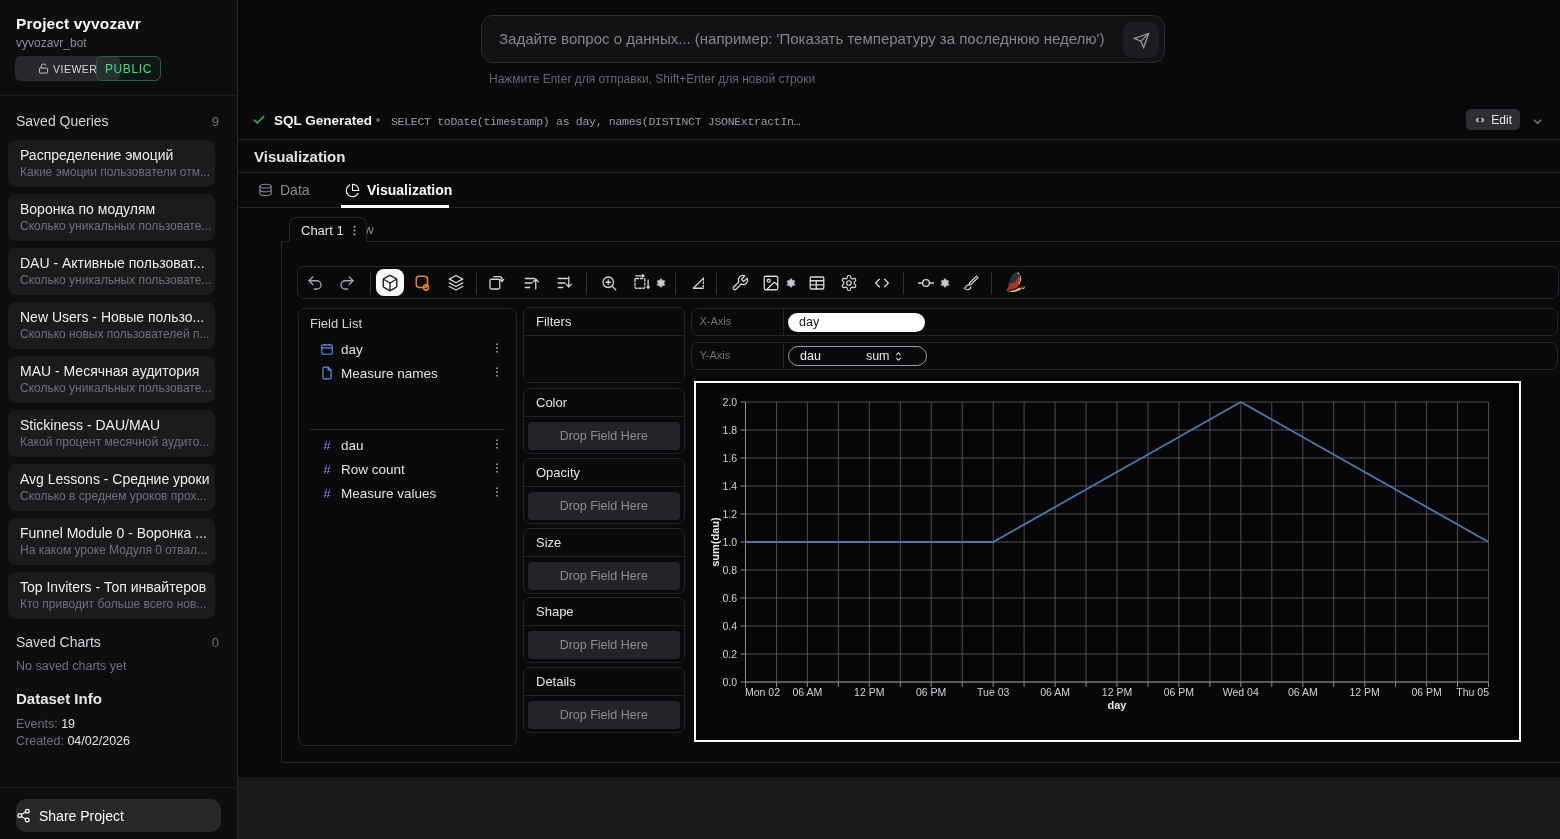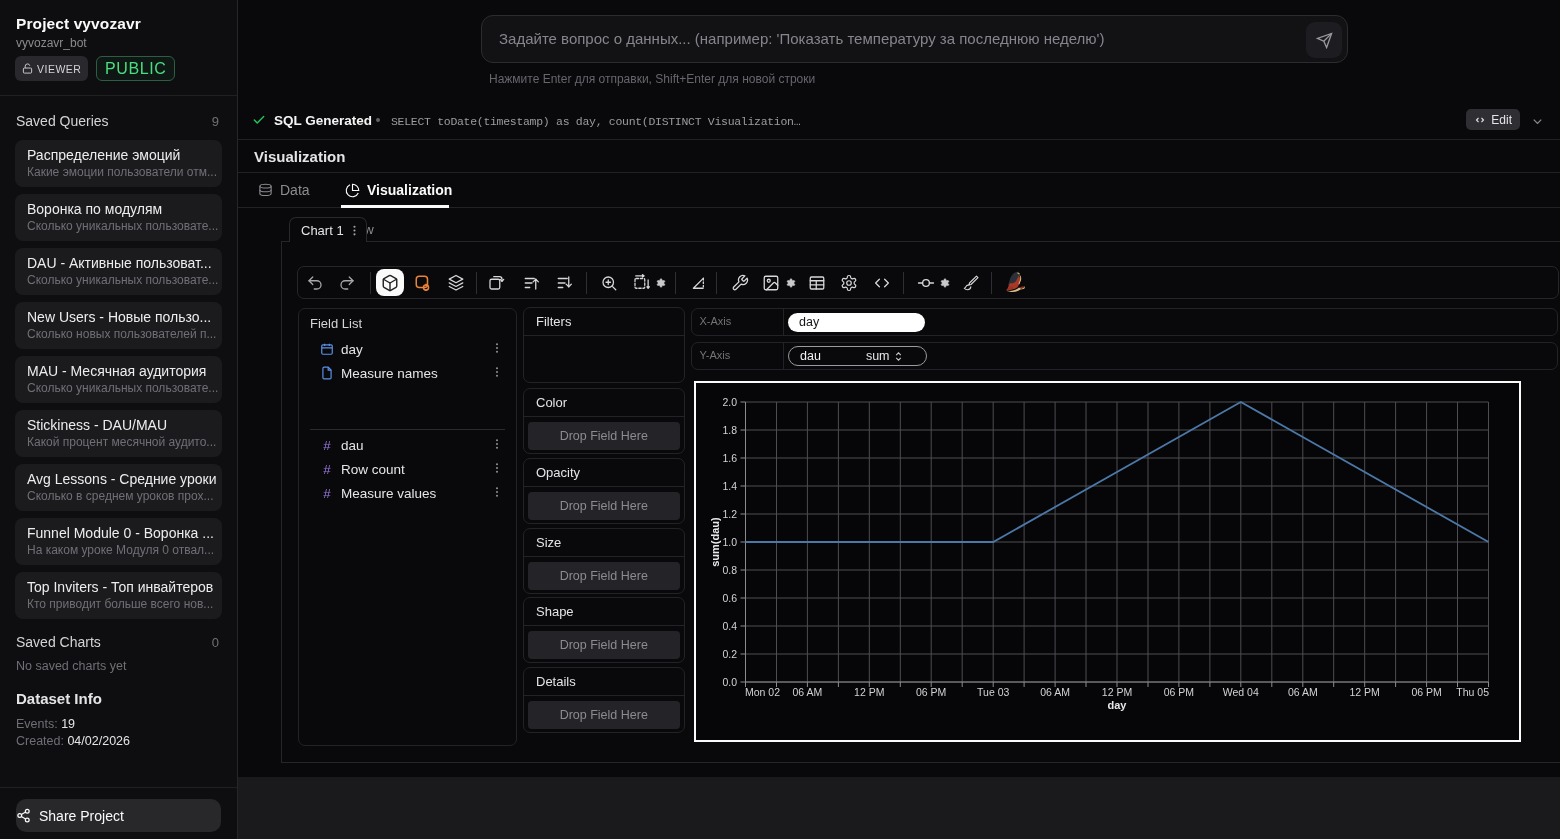--- a/index.html
+++ b/index.html
@@ -2,35 +2,35 @@
 <html><head><meta charset="utf-8">
 <style>
 *{margin:0;padding:0;box-sizing:border-box;}
 html,body{width:1560px;height:839px;overflow:hidden;background:#1a1a1c;font-family:"Liberation Sans",sans-serif;}
 #root{position:relative;width:1560px;height:839px;}
 
 #sidebar{position:absolute;left:0;top:0;width:238px;height:839px;background:#0e0e10;border-right:1px solid #26262a;}
 #sb-title{position:absolute;left:16px;top:15px;font-size:15.5px;font-weight:700;color:#fafafa;letter-spacing:.1px;}
 #sb-sub{position:absolute;left:16px;top:36px;font-size:12px;color:#8b8b90;}
 .badge{position:absolute;top:56px;height:25px;border-radius:6px;display:flex;align-items:center;font-size:11px;letter-spacing:.8px;font-weight:500;}
-#b-viewer{left:15px;background:#29292d;color:#d4d4d8;padding:0 7px;gap:4px;font-size:10.5px;letter-spacing:.5px;}
-#b-public{left:96px;border:1px solid #2d5e44;color:#4ade80;background:rgba(34,197,94,.05);padding:0 8px;font-size:16px;letter-spacing:.6px;}
+#b-viewer{left:15px;background:#29292d;color:#d4d4d8;padding:0 23px;gap:4px;font-size:10.5px;letter-spacing:.5px;}
+#b-public{left:96px;border:1px solid #2d5e44;color:#4ade80;background:rgba(34,197,94,.05);padding:0 8px;font-size:12px;letter-spacing:.6px;}
 .sb-div{position:absolute;left:0;width:237px;height:1px;background:#202023;}
 .sb-h{position:absolute;left:16px;font-size:14px;font-weight:500;color:#d4d4d8;}
 .sb-n{position:absolute;right:18px;font-size:13px;color:#6f6f76;}
-.qcard{position:absolute;left:15px;width:207px;height:47px;background:#1b1b1e;border-radius:8px;padding:7px 12px 0 12px;overflow:hidden;}
+.qcard{position:absolute;left:8px;width:207px;height:47px;background:#1b1b1e;border-radius:8px;padding:7px 12px 0 12px;overflow:hidden;}
 .qcard .t{font-size:14px;font-weight:500;color:#ededef;white-space:nowrap;line-height:17px;}
 .qcard .s{font-size:12px;color:#6f6f76;white-space:nowrap;line-height:15px;margin-top:1px;}
 .sb-small{position:absolute;left:16px;font-size:12.5px;color:#6f6f76;}
 .sb-small b{color:#e4e4e7;font-weight:400;}
 #share-btn{position:absolute;left:16px;top:799px;width:205px;height:33px;background:#28282b;border-radius:10px;display:flex;align-items:center;justify-content:flex-start;gap:8px;color:#fafafa;font-size:14px;font-weight:500;}
 
 #main{position:absolute;left:238px;top:0;width:1322px;height:777px;background:#09090b;}
 #bstrip{position:absolute;left:238px;top:777px;width:1322px;height:62px;background:#1a1a1c;}
-#qbox{position:absolute;left:481px;top:15px;width:867px;height:48px;background:#121215;border:1px solid #2c2c30;border-radius:12px;}
+#qbox{position:absolute;left:481px;top:15px;width:684px;height:48px;background:#121215;border:1px solid #2c2c30;border-radius:12px;}
 #qbox .ph{position:absolute;left:17px;top:14px;font-size:15px;color:#85858c;}
 #sendbtn{position:absolute;right:5px;top:6px;width:36px;height:36px;background:#1d1d21;border-radius:9px;display:flex;align-items:center;justify-content:center;}
 #qhint{position:absolute;left:489px;top:72px;font-size:12px;color:#66666d;}
 #sqlbar{position:absolute;left:0;top:100px;width:1322px;height:40px;border-bottom:1px solid #222226;}
 #sqlbar .chk{position:absolute;left:14px;top:13px;}
 #sqlbar .lbl{position:absolute;left:36px;top:13px;font-size:13.5px;font-weight:600;color:#f4f4f5;}
 #sqlbar .dot{position:absolute;left:138px;top:18px;width:4px;height:4px;border-radius:2px;background:#606066;}
 #sqlbar .code{position:absolute;left:153px;top:14.5px;font-size:11.5px;color:#9b9ba1;font-family:"Liberation Mono",monospace;letter-spacing:-0.3px;}
 #editbtn{position:absolute;right:40px;top:9px;height:21px;background:#2e2e33;border-radius:5px;display:flex;align-items:center;padding:0 8px;gap:5px;font-size:12px;color:#e4e4e7;}
 #sqlchev{position:absolute;right:15px;top:14px;}
@@ -141,21 +141,21 @@
         </svg>
       </div>
     </div>
 <div id="qhint">Нажмите Enter для отправки, Shift+Enter для новой строки</div>
 <div id="sqlbar" style="left:238px;">
       <span class="chk"><svg width="14" height="14" viewBox="0 0 24 24" fill="none" stroke="#22c55e" stroke-width="2.4" stroke-linecap="round" stroke-linejoin="round">
           <path d="M20 6 9 17l-5-5"></path>
         </svg></span>
       <span class="lbl">SQL Generated</span>
       <span class="dot"></span>
-      <span class="code">SELECT toDate(timestamp) as day, count(DISTINCT Visualization…</span>
+      <span class="code">SELECT toDate(timestamp) as day, names(DISTINCT JSONExtractIn…</span>
       <div id="editbtn"><svg width="12" height="12" viewBox="0 0 24 24" fill="none" stroke="#e4e4e7" stroke-width="2.2">
           <path d="m9 8-4 4 4 4"></path>
           <path d="m15 8 4 4-4 4"></path>
         </svg>Edit</div>
       <span id="sqlchev"><svg width="15" height="15" viewBox="0 0 24 24" fill="none" stroke="#8b8b90" stroke-width="2">
           <path d="m6 9 6 6 6-6"></path>
         </svg></span>
     </div>
 <div id="vizhdr" style="left:238px;">
       <span>Visualization</span>

